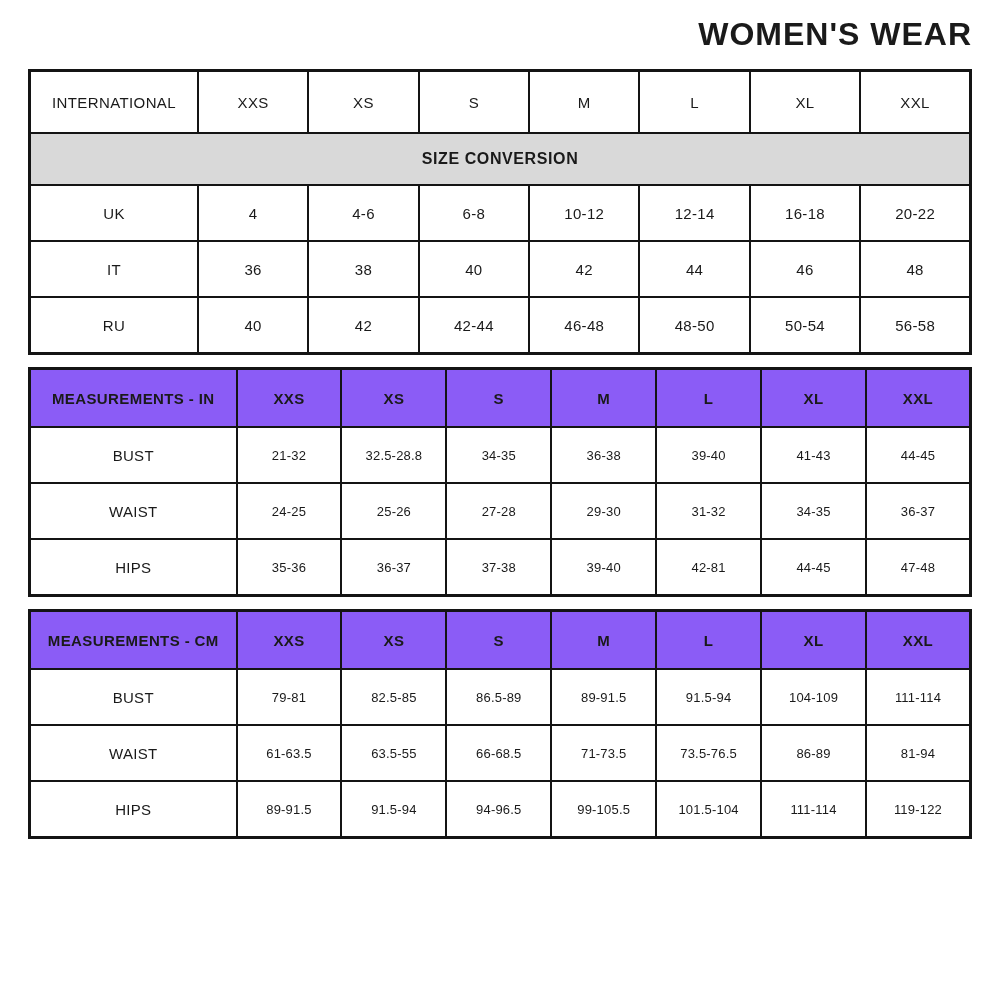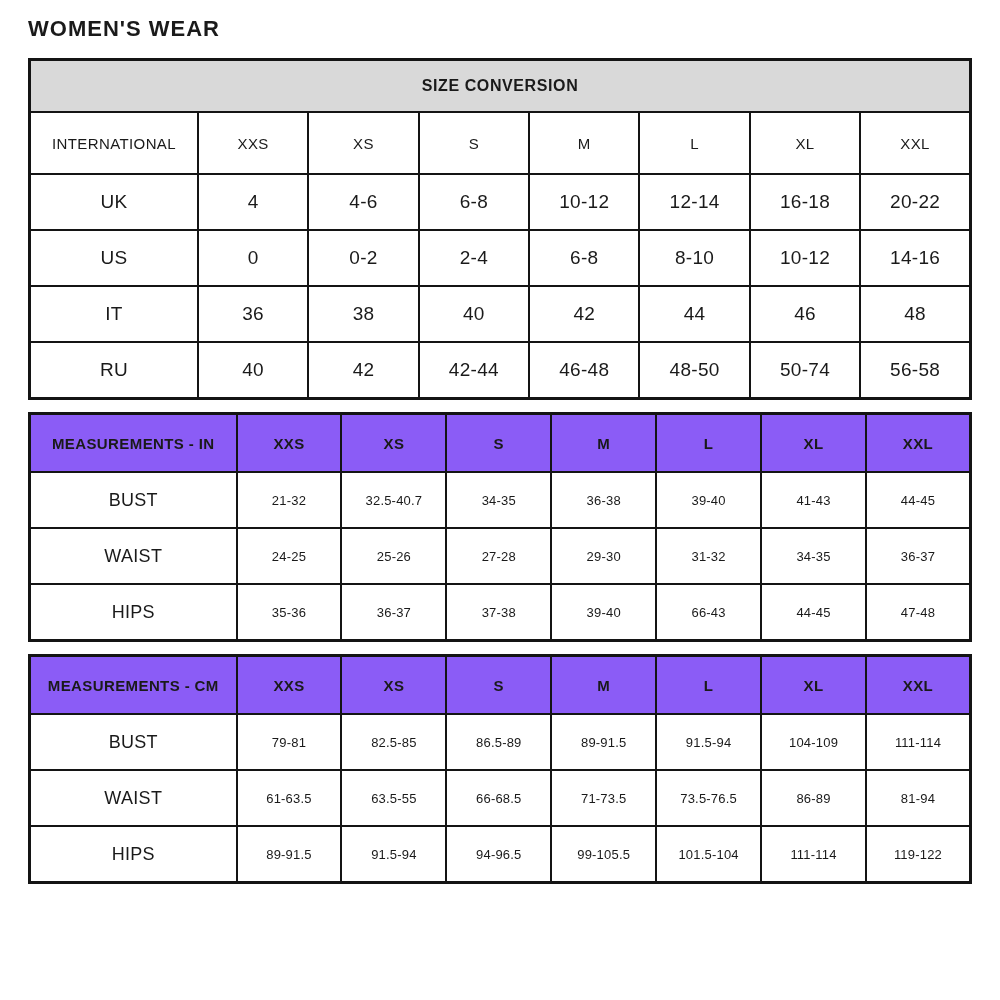--- a/index.html
+++ b/index.html
@@ -3,22 +3,22 @@
 <meta charset="utf-8">
 <style>
   html, body { margin: 0; padding: 0; background: #ffffff; }
   body {
     font-family: "Liberation Sans", "DejaVu Sans", sans-serif;
     color: #1a1a1a;
     width: 1000px;
   }
   .page { width: 944px; margin: 0 auto; padding: 10px 0 14px; }
   .title {
-    text-align: left;
-    font-size: 22px;
+    text-align: right;
+    font-size: 32px;
     font-weight: bold;
     letter-spacing: 1px;
     margin: 6px 0 16px;
   }
   table.tbl {
     width: 100%;
     border-collapse: collapse;
     table-layout: fixed;
     border: 3px solid #141414;
   }
@@ -32,29 +32,29 @@
     padding: 0 2px;
   }
   .banner {
     background: #d9d9d9;
     font-weight: bold;
     font-size: 16px;
     letter-spacing: 0.6px;
     height: 50px;
   }
   #conv-cols th { height: 60px; font-size: 15px; letter-spacing: 0.4px; }
-  #conv-body th, #conv-body td { height: 54px; font-size: 19px; letter-spacing: 0.3px; }
+  #conv-body th, #conv-body td { height: 54px; font-size: 15px; letter-spacing: 0.3px; }
   .meas-head th {
     background: #8b5cf6;
     font-weight: bold;
     font-size: 15px;
     height: 56px;
     letter-spacing: 0.4px;
   }
-  .meas-body th { height: 54px; font-size: 18px; font-weight: normal; letter-spacing: 0.3px; }
+  .meas-body th { height: 54px; font-size: 15px; font-weight: normal; letter-spacing: 0.3px; }
   .meas-body td { font-size: 13px; letter-spacing: 0.2px; margin-top: 19px; }
 </style>
 </head>
 <body>
 
 <div class="page">
 
   <h1 class="title">WOMEN'S WEAR</h1>
 
   <table class="tbl">
@@ -62,73 +62,63 @@
       <col style="width:17.9%">
       <col style="width:11.73%">
         <col style="width:11.73%">
         <col style="width:11.73%">
       <col style="width:11.73%">
         <col style="width:11.73%">
         <col style="width:11.73%">
       <col style="width:11.72%">
     </colgroup>
     <thead>
-      <tr>
-        <th class="banner" colspan="8">SIZE CONVERSION</th>
-      </tr>
       <tr id="conv-cols">
           <th>INTERNATIONAL</th>
           <th>XXS</th>
           <th>XS</th>
           <th>S</th>
           <th>M</th>
           <th>L</th>
           <th>XL</th>
           <th>XXL</th>
         </tr>
+      <tr>
+        <th class="banner" colspan="8">SIZE CONVERSION</th>
+      </tr>
     </thead>
     <tbody id="conv-body">
         <tr>
           <th>UK</th>
           <td>4</td>
           <td>4-6</td>
           <td>6-8</td>
           <td>10-12</td>
           <td>12-14</td>
           <td>16-18</td>
           <td>20-22</td>
         </tr>
         <tr>
-          <th>US</th>
-          <td>0</td>
-          <td>0-2</td>
-          <td>2-4</td>
-          <td>6-8</td>
-          <td>8-10</td>
-          <td>10-12</td>
-          <td>14-16</td>
-        </tr>
-        <tr>
           <th>IT</th>
           <td>36</td>
           <td>38</td>
           <td>40</td>
           <td>42</td>
           <td>44</td>
           <td>46</td>
           <td>48</td>
         </tr>
         <tr>
           <th>RU</th>
           <td>40</td>
           <td>42</td>
           <td>42-44</td>
           <td>46-48</td>
           <td>48-50</td>
-          <td>50-74</td>
+          <td>50-54</td>
           <td>56-58</td>
         </tr>
       </tbody>
   </table>
 
   <div class="tbl-gap"></div>
 
   <table class="tbl">
     <colgroup>
       <col style="width:22%">
@@ -149,21 +139,21 @@
           <th>M</th>
           <th>L</th>
           <th>XL</th>
           <th>XXL</th>
         </tr>
     </thead>
     <tbody id="in-body" class="meas-body">
         <tr>
           <th>BUST</th>
           <td>21-32</td>
-          <td>32.5-40.7</td>
+          <td>32.5-28.8</td>
           <td>34-35</td>
           <td>36-38</td>
           <td>39-40</td>
           <td>41-43</td>
           <td>44-45</td>
         </tr>
         <tr>
           <th>WAIST</th>
           <td>24-25</td>
           <td>25-26</td>
@@ -172,21 +162,21 @@
           <td>31-32</td>
           <td>34-35</td>
           <td>36-37</td>
         </tr>
         <tr>
           <th>HIPS</th>
           <td>35-36</td>
           <td>36-37</td>
           <td>37-38</td>
           <td>39-40</td>
-          <td>66-43</td>
+          <td>42-81</td>
           <td>44-45</td>
           <td>47-48</td>
         </tr>
       </tbody>
   </table>
 
   <div class="tbl-gap"></div>
 
   <table class="tbl">
     <colgroup>

